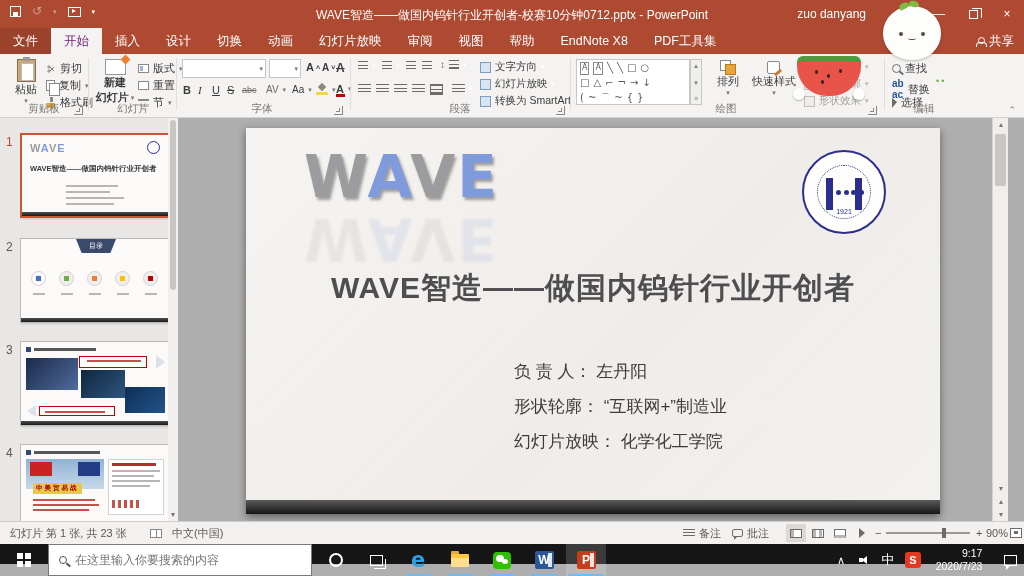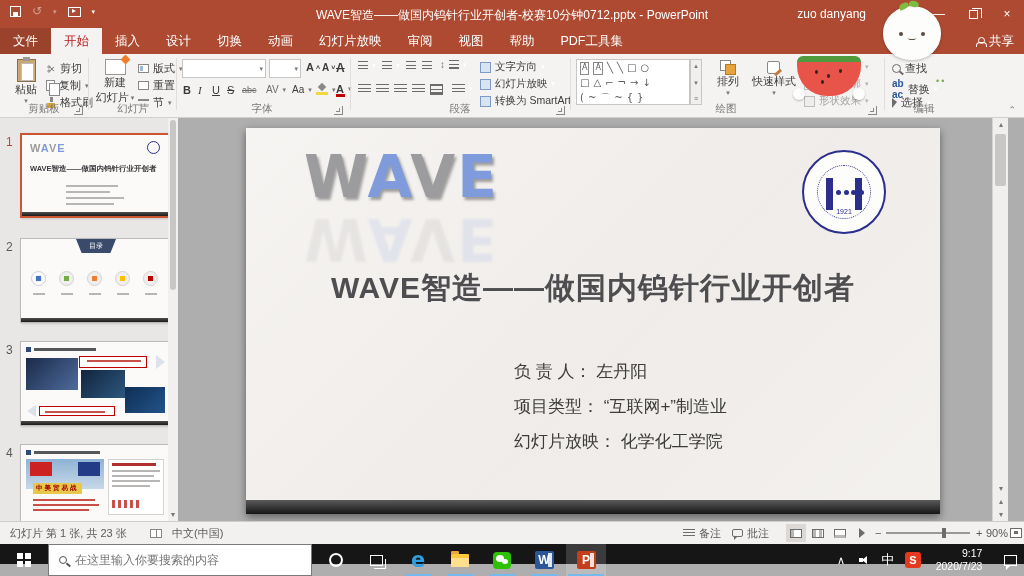--- a/index.html
+++ b/index.html
@@ -21,21 +21,21 @@
   .winbtn { position:absolute; top:0; width:34px; height:28px; display:flex; align-items:center; justify-content:center; color:#fff; }
   .ic-ribopt { width:12px; height:10px; border:1.2px solid #fff; position:relative; }
   .ic-ribopt::after { content:"↑"; position:absolute; left:2.5px; top:-3px; font-size:8px; }
   .ic-rest { width:9px; height:9px; border:1.2px solid #fff; position:relative; }
   .ic-rest::before { content:""; position:absolute; left:2px; top:-3px; width:9px; height:9px; border:1.2px solid #fff; border-left:none; border-bottom:none; }
 
   
   .tabrow { position:absolute; left:0; top:28px; width:1024px; height:26px; background:#AD4A31; display:flex; align-items:stretch; color:#fff; z-index:4; }
   .tab { padding:0 13px; display:flex; align-items:center; font-size:12.5px; }
   .tab.filetab { background:rgba(0,0,0,.10); }
-  .tab.active { background:#F5F3F2; color:#b91c1c; }
+  .tab.active { background:#F5F3F2; color:#701a75; }
   .tellme { display:flex; align-items:center; gap:6px; padding:0 10px; font-size:12.5px; }
   .ic-bulb { width:9px; height:9px; border:1.5px solid #fff; border-radius:50%; position:relative; }
   .ic-bulb::after { content:""; position:absolute; left:2px; top:8px; width:3px; height:3px; background:#fff; }
   .share { position:absolute; right:10px; top:0; height:26px; display:flex; align-items:center; gap:5px; font-size:12.5px; }
   .ic-person { width:8px; height:8px; position:relative; }
   .ic-person::before { content:""; position:absolute; left:2px; top:0; width:5px; height:5px; border-radius:50%; border:1.2px solid #fff; }
   .ic-person::after { content:""; position:absolute; left:0; top:5px; width:9px; height:4px; border:1.2px solid #fff; border-bottom:none; border-radius:4px 4px 0 0; }
 
   
   .ribbon { position:absolute; left:0; top:54px; width:1024px; height:64px; background:#F5F3F2; border-bottom:1px solid #D2CFCD; color:#3B3B3B; z-index:3; }
@@ -218,20 +218,21 @@
   <div class="tab filetab">文件</div>
   <div class="tab active">开始</div>
   <div class="tab">插入</div>
   <div class="tab">设计</div>
   <div class="tab">切换</div>
   <div class="tab">动画</div>
   <div class="tab">幻灯片放映</div>
   <div class="tab">审阅</div>
   <div class="tab">视图</div>
   <div class="tab">帮助</div>
+  <div class="tab">EndNote X8</div>
   <div class="tab">PDF工具集</div>
   <div class="share">
     <span class="ic-person"></span>
     <span>共享</span>
   </div>
 </div>
 
 <div class="ribbon">
 
   <div>
@@ -256,21 +257,21 @@
     <div class="rbtn-sm" style="left:46px; top:41px;">
       <span class="ic-paint"></span>
       <span>格式刷</span>
     </div>
     <div class="group-label" style="position:absolute; left:0px; width:88px;">剪贴板</div>
     <div class="launcher" style="left:74px; right:auto;"></div>
   </div>
   <div class="gsep" style="left:88px;"></div>
 
   <div>
-    <div class="rbtn-big" style="left:94px; top:5px; width:42px;">
+    <div class="rbtn-big" style="left:94px; top:5px; width:42px;font-weight:bold;">
       <span class="ic-slide"></span>
       <span>新建</span>
       <span style="display:flex; align-items:center; gap:2px;">
           <span>幻灯片</span>
           <span class="car" style="color:#777;">▾</span>
         </span>
     </div>
     <div class="rbtn-sm" style="left:138px; top:7px;">
       <span class="ic-layout"></span>
       <span>版式</span>
@@ -568,21 +569,21 @@
             <i></i>
             <i></i>
             <i></i>
             <i></i>
           </span>
         <span class="yr">1921</span>
       </div>
       <div class="slide-title">WAVE智造——做国内钨针行业开创者</div>
       <div class="slide-lines">
         <div>负 责 人： 左丹阳</div>
-        <div>项目类型： “互联网+”制造业</div>
+        <div>形状轮廓： “互联网+”制造业</div>
         <div>幻灯片放映： 化学化工学院</div>
       </div>
       <div class="bottombar"></div>
     </div>
     <div class="vscroll">
       <span class="vup">▴</span>
       <span class="vthumb"></span>
       <span class="vbot" style="bottom:26px;">▾</span>
       <span class="vbot" style="bottom:13px;">▴</span>
       <span class="vbot" style="bottom:0;">▾</span>

